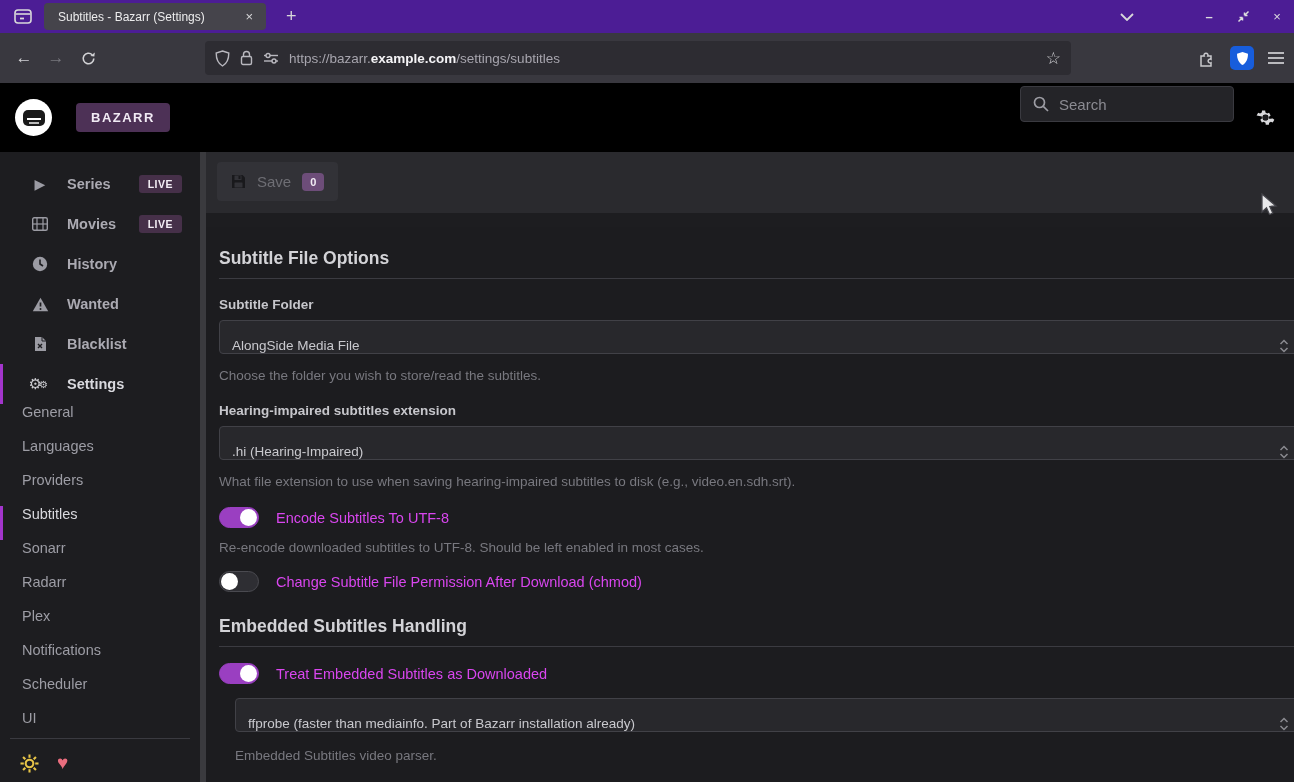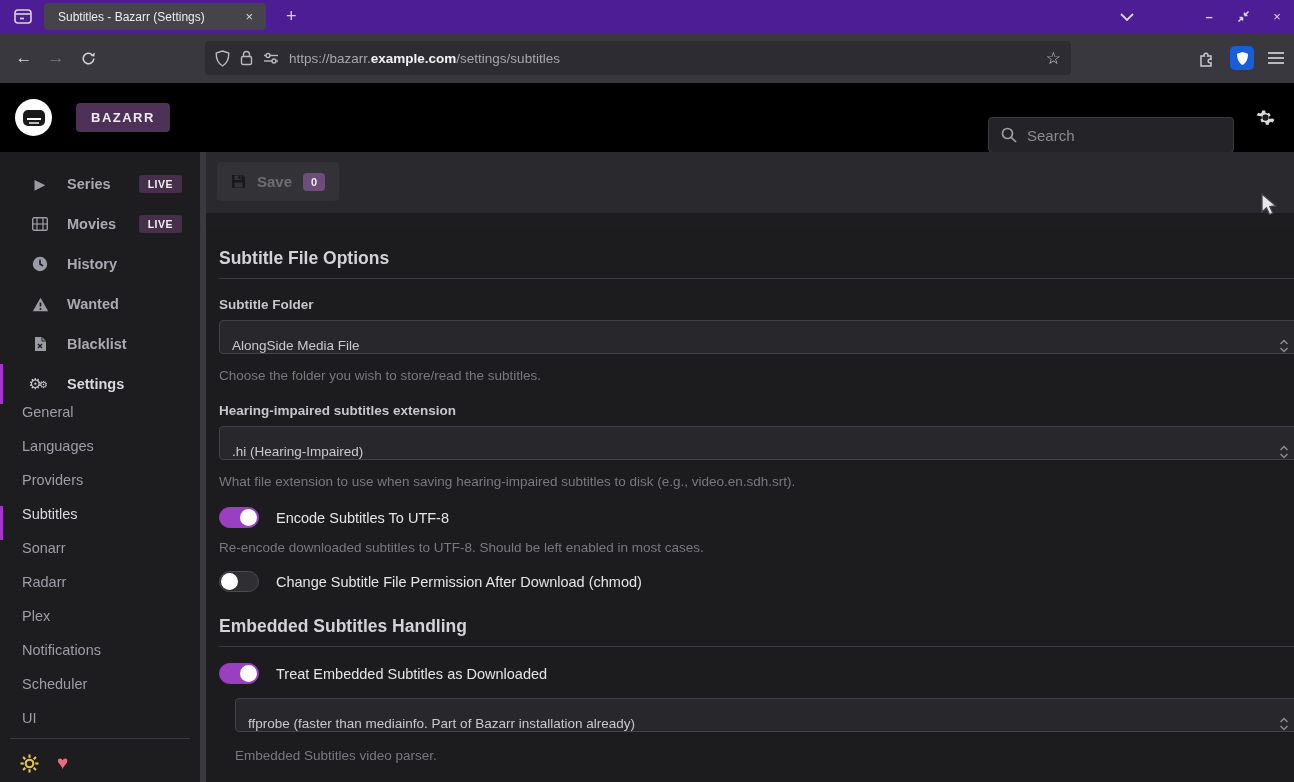--- a/index.html
+++ b/index.html
@@ -28,21 +28,21 @@
   .url-text { font-size:13.5px; color:#a7a5ae; flex:1; white-space:nowrap; overflow:hidden; }
   .url-text b { color:#f4f3f6; font-weight:bold; }
   .bookmark-star { color:#cfcfd3; font-size:17px; margin-left:8px; }
   .urlrow-right { position:absolute; right:10px; top:8px; height:34px; display:flex; align-items:center; gap:14px; }
   .bw-badge { width:24px; height:24px; border-radius:5px; background:#175ddc; display:flex; align-items:center; justify-content:center; }
 
   
   .app-header { position:absolute; left:0; top:83px; width:1294px; height:69px; background:#000000; display:flex; align-items:center; }
   .logo-circle { width:37px; height:37px; border-radius:50%; background:#fff; margin-left:15px; display:flex; align-items:center; justify-content:center; }
   .brand-badge { margin-left:24px; background:#4d3156; color:#f1eaf4; font-weight:bold; font-size:13px; letter-spacing:1.5px; padding:7px 15px; border-radius:4px; }
-  .search-box { position:absolute; right:60px; top:34px; width:246px; height:36px; background:#242428; border:1px solid #3a3a40; border-radius:4px; display:flex; align-items:center; padding:0 12px; gap:10px; }
+  .search-box { position:absolute; right:60px; top:3px; width:214px; height:36px; background:#242428; border:1px solid #3a3a40; border-radius:4px; display:flex; align-items:center; padding:0 12px; gap:10px; }
   .search-ph { color:#8b8b92; font-size:15px; }
   .hdr-gear { position:absolute; right:18px; top:24px; }
 
   
   .sidebar { position:absolute; left:0; top:152px; width:200px; height:630px; background:#1d1d20; }
   .side-item { display:flex; align-items:center; height:40px; padding-left:27px; border-left:3px solid transparent; }
   .side-item .icon { width:20px; display:flex; justify-content:center; color:#9b9ba3; font-size:14px; }
   .side-item .lbl { margin-left:17px; font-size:14.5px; font-weight:bold; color:#abaab2; }
   .side-item.active { border-left-color:#a335cc; }
   .side-item.active .lbl { color:#d9d9de; }
@@ -52,36 +52,36 @@
   .side-sub.active { border-left-color:#a335cc; }
   .side-sub.active .lbl { color:#d9d9de; }
   .side-footer-divider { position:absolute; left:10px; right:10px; top:586px; height:1px; background:#3a3a40; }
   .side-footer { position:absolute; left:0; top:592px; width:200px; height:38px; display:flex; align-items:center; gap:18px; padding-left:20px; }
 
   .v-divider { position:absolute; left:200px; top:152px; width:6px; height:630px; background:#3a3a3e; }
 
   
   .toolbar { position:absolute; left:206px; top:152px; width:1088px; height:61px; background:#2a2a2e; }
   .save-btn { position:absolute; left:11px; top:10px; height:39px; background:#323237; border-radius:4px; display:flex; align-items:center; padding:0 14px; gap:11px; }
-  .save-lbl { color:#6e6e74; font-size:15px;font-weight:bold; }
+  .save-lbl { color:#6e6e74; font-size:15px; }
   .save-count { background:#6d4d79; color:#f2ecf4; font-size:11px; font-weight:bold; border-radius:4px; padding:3px 8px; }
 
   .content { position:absolute; left:206px; top:227px; width:1112px; height:569px; background:#1c1c1f; padding:0 16px 0 13px; overflow:hidden; }
   .sec-title { margin-top:21px; font-size:17.5px; font-weight:bold; color:#d3d3d7; }
   .sec-divider { margin-top:9px; height:1px; background:#3b3b41; }
   .fld-label { margin-top:18px; font-size:13.5px; font-weight:bold; color:#c6c6cb; }
   .select { margin-top:8px; height:34px; background:#28282c; border:1px solid #414147; border-radius:4px; display:flex; align-items:flex-end; padding:0 12px; }
   .select .val { font-size:13.5px; color:#c9c9ce; flex:1; }
   .help { margin-top:14px; font-size:13.5px; color:#78787f; }
   .toggle-row { display:flex; align-items:center; gap:17px; margin-top:18px; }
   .toggle { width:40px; height:21px; border-radius:11px; background:#2e2e33; border:1px solid #4a4a50; position:relative; flex:0 0 auto; }
   .toggle .knob { position:absolute; left:1px; top:1px; width:17px; height:17px; border-radius:50%; background:#fff; }
   .toggle.on { background:#9a3fc1; border-color:#9a3fc1; }
   .toggle.on .knob { left:auto; right:1px; }
-  .toggle-lbl { font-size:14.5px; color:#e5e5e5; }
+  .toggle-lbl { font-size:14.5px; color:#d946ef; }
   .indent { margin-left:16px; }
 
   .cursor { position:absolute; left:1258px; top:193px; }
   svg { display:block; }
 </style>
 </head>
 <body>
 
 <div id="screen">
 

